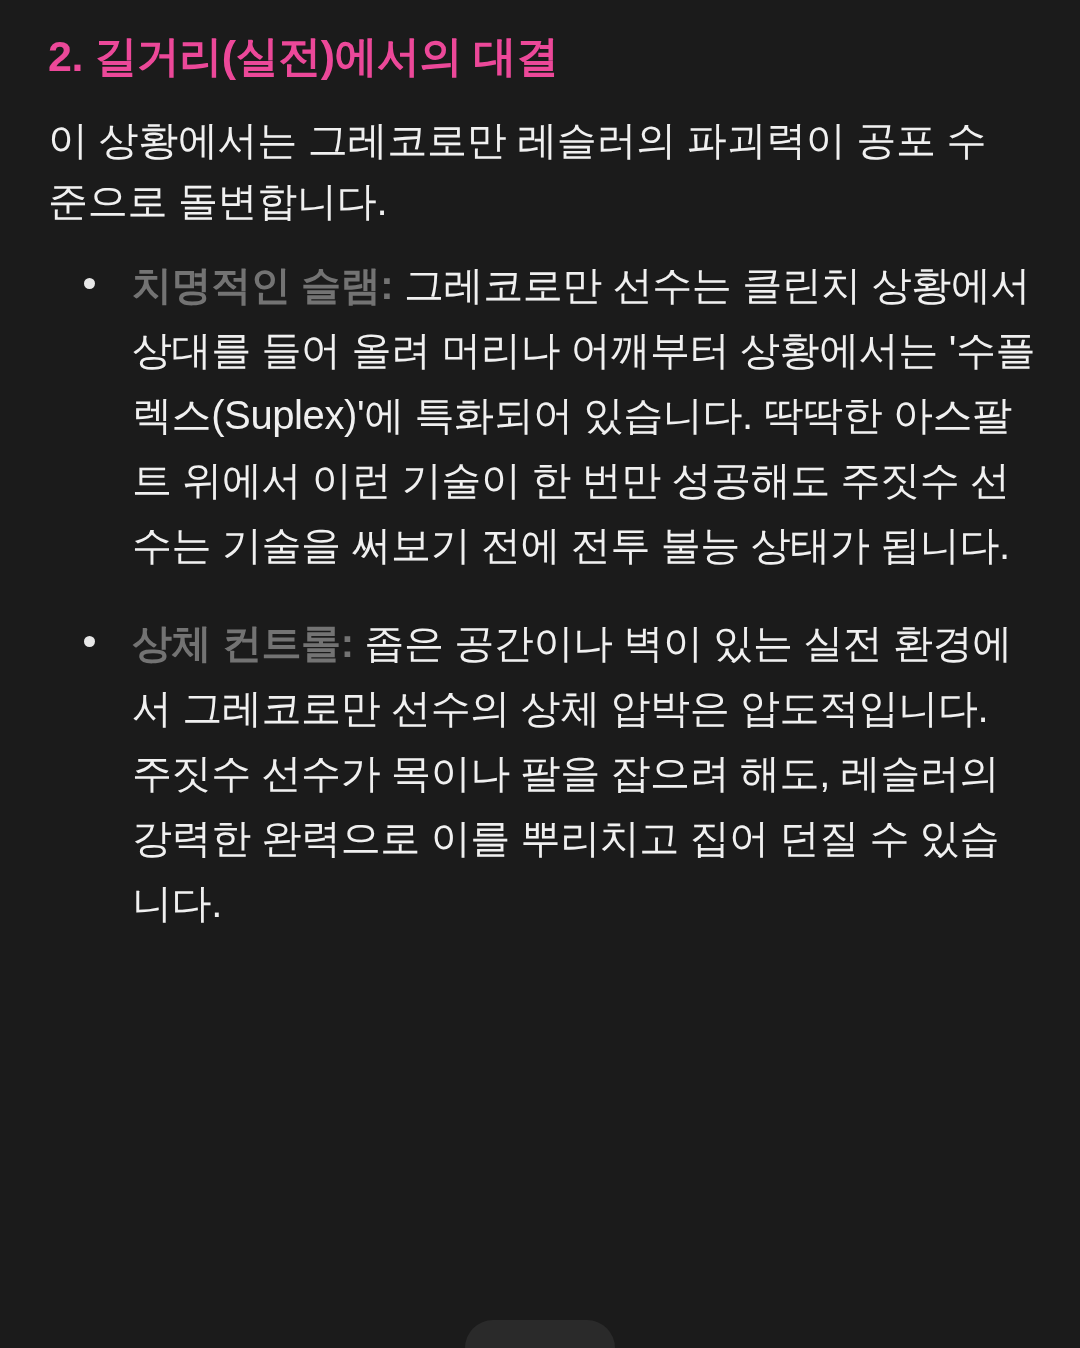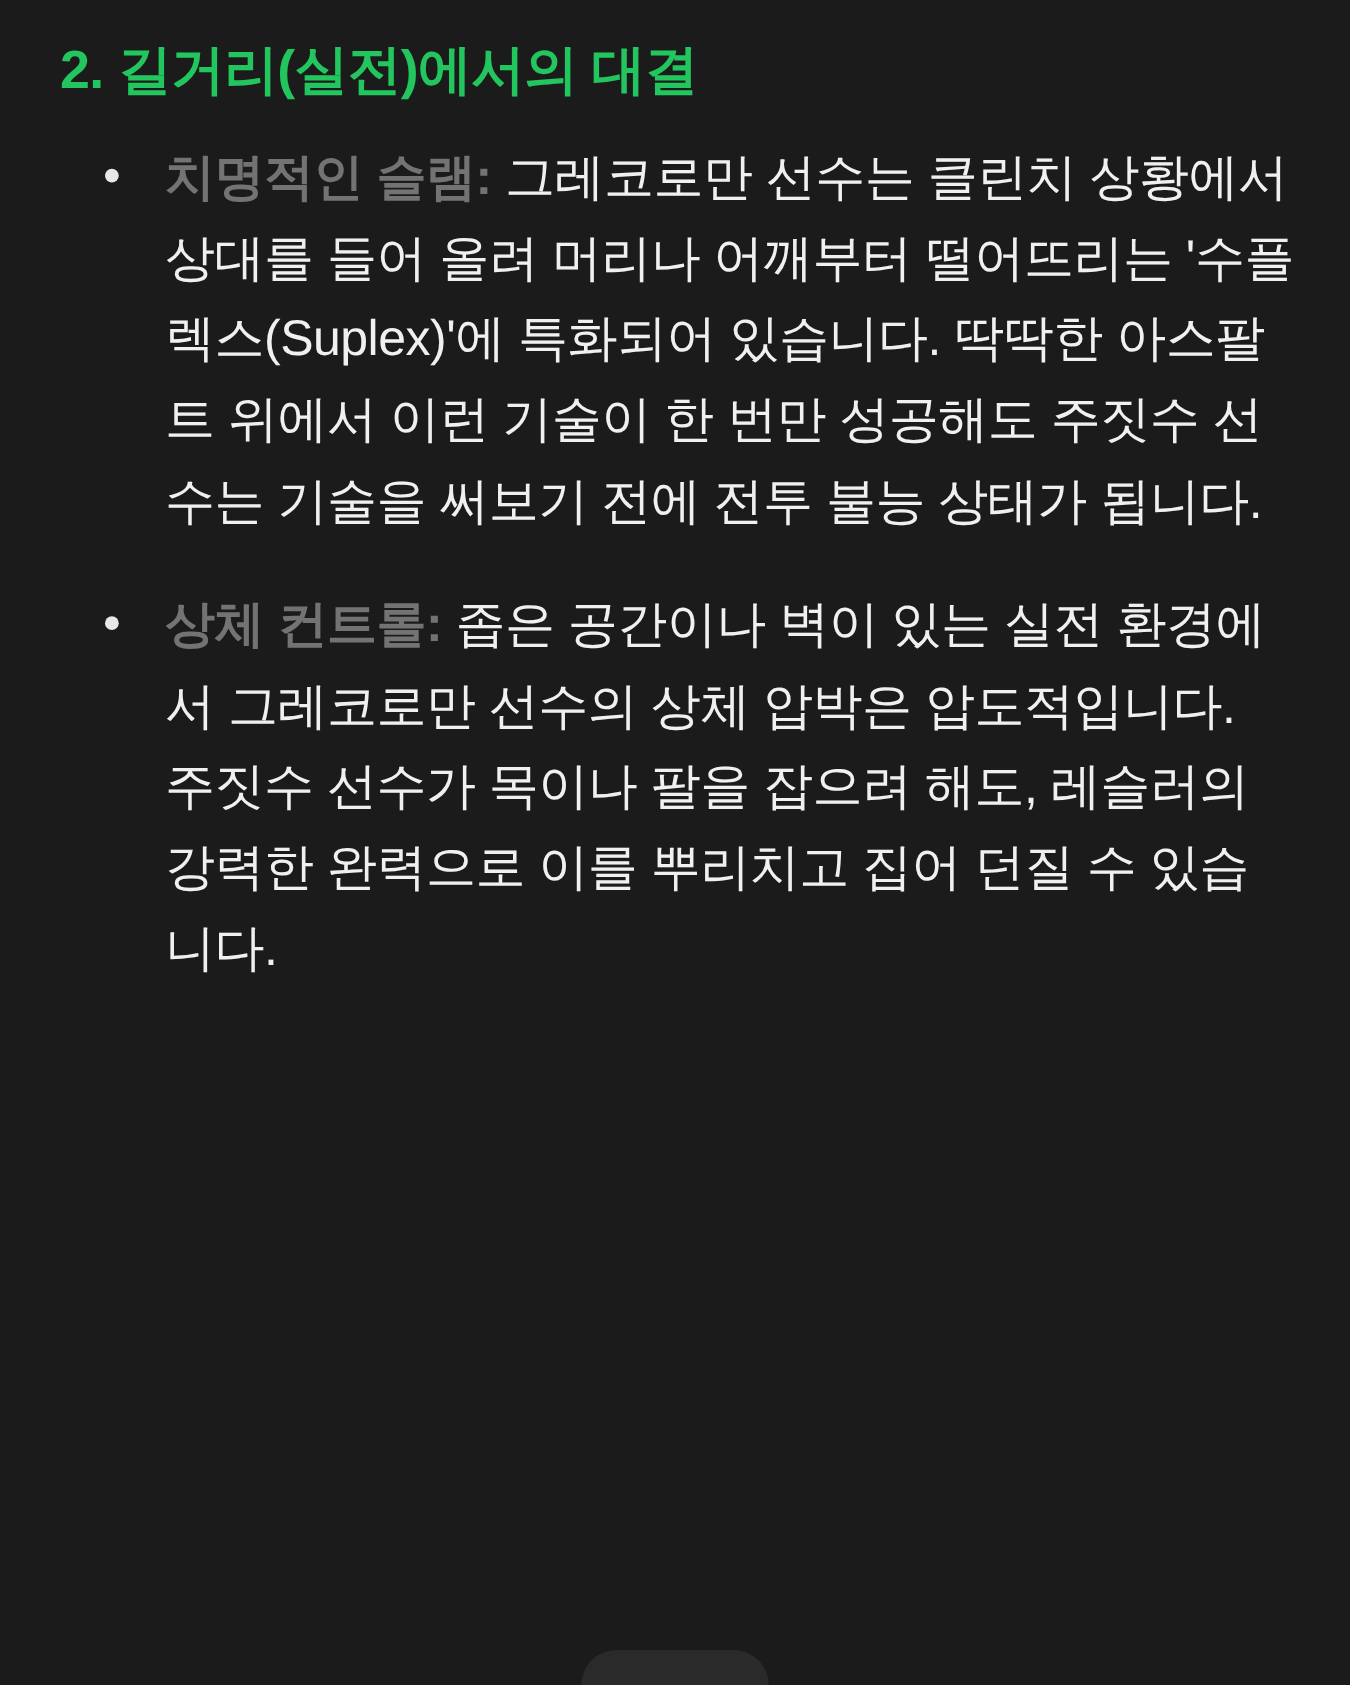--- a/index.html
+++ b/index.html
@@ -22,21 +22,21 @@
     padding: 30px 44px 0 48px;
     background: #1b1b1b;
     position: relative;
   }
   .section-title {
     font-size: 43px;
     font-weight: 700;
     line-height: 1.25;
     letter-spacing: -0.5px;
     margin: 0 0 26px 0;
-    color: #22c55e;
+    color: #ec4899;
   }
   .paragraph {
     font-size: 40px;
     font-weight: 400;
     line-height: 1.52;
     letter-spacing: -0.3px;
     margin: 0 0 22px 0;
     color: #f0f0f0;
     max-width: 940px;
   }
@@ -93,26 +93,27 @@
     background: #2a2a2a;
   }
 </style>
 </head>
 <body>
 
 <div class="page">
 
   <h2 class="section-title">2. 길거리(실전)에서의 대결</h2>
 
+  <p class="paragraph">이 상황에서는 그레코로만 레슬러의 파괴력이 공포 수준으로 돌변합니다.</p>
 
   <ul class="bullet-list">
 
     <li class="bullet-item">
       <span class="bullet-dot"></span>
-      <span class="bullet-lead">치명적인 슬램:</span><span class="bullet-body"> 그레코로만 선수는 클린치 상황에서 상대를 들어 올려 머리나 어깨부터 떨어뜨리는 '수플렉스(Suplex)'에 특화되어 있습니다. 딱딱한 아스팔트 위에서 이런 기술이 한 번만 성공해도 주짓수 선수는 기술을 써보기 전에 전투 불능 상태가 됩니다.</span>
+      <span class="bullet-lead">치명적인 슬램:</span><span class="bullet-body"> 그레코로만 선수는 클린치 상황에서 상대를 들어 올려 머리나 어깨부터 상황에서는 '수플렉스(Suplex)'에 특화되어 있습니다. 딱딱한 아스팔트 위에서 이런 기술이 한 번만 성공해도 주짓수 선수는 기술을 써보기 전에 전투 불능 상태가 됩니다.</span>
     </li>
 
     <li class="bullet-item">
       <span class="bullet-dot"></span>
       <span class="bullet-lead">상체 컨트롤:</span><span class="bullet-body"> 좁은 공간이나 벽이 있는 실전 환경에서 그레코로만 선수의 상체 압박은 압도적입니다. 주짓수 선수가 목이나 팔을 잡으려 해도, 레슬러의 강력한 완력으로 이를 뿌리치고 집어 던질 수 있습니다.</span>
     </li>
 
   </ul>
 
   <div class="bottom-fade"></div>

